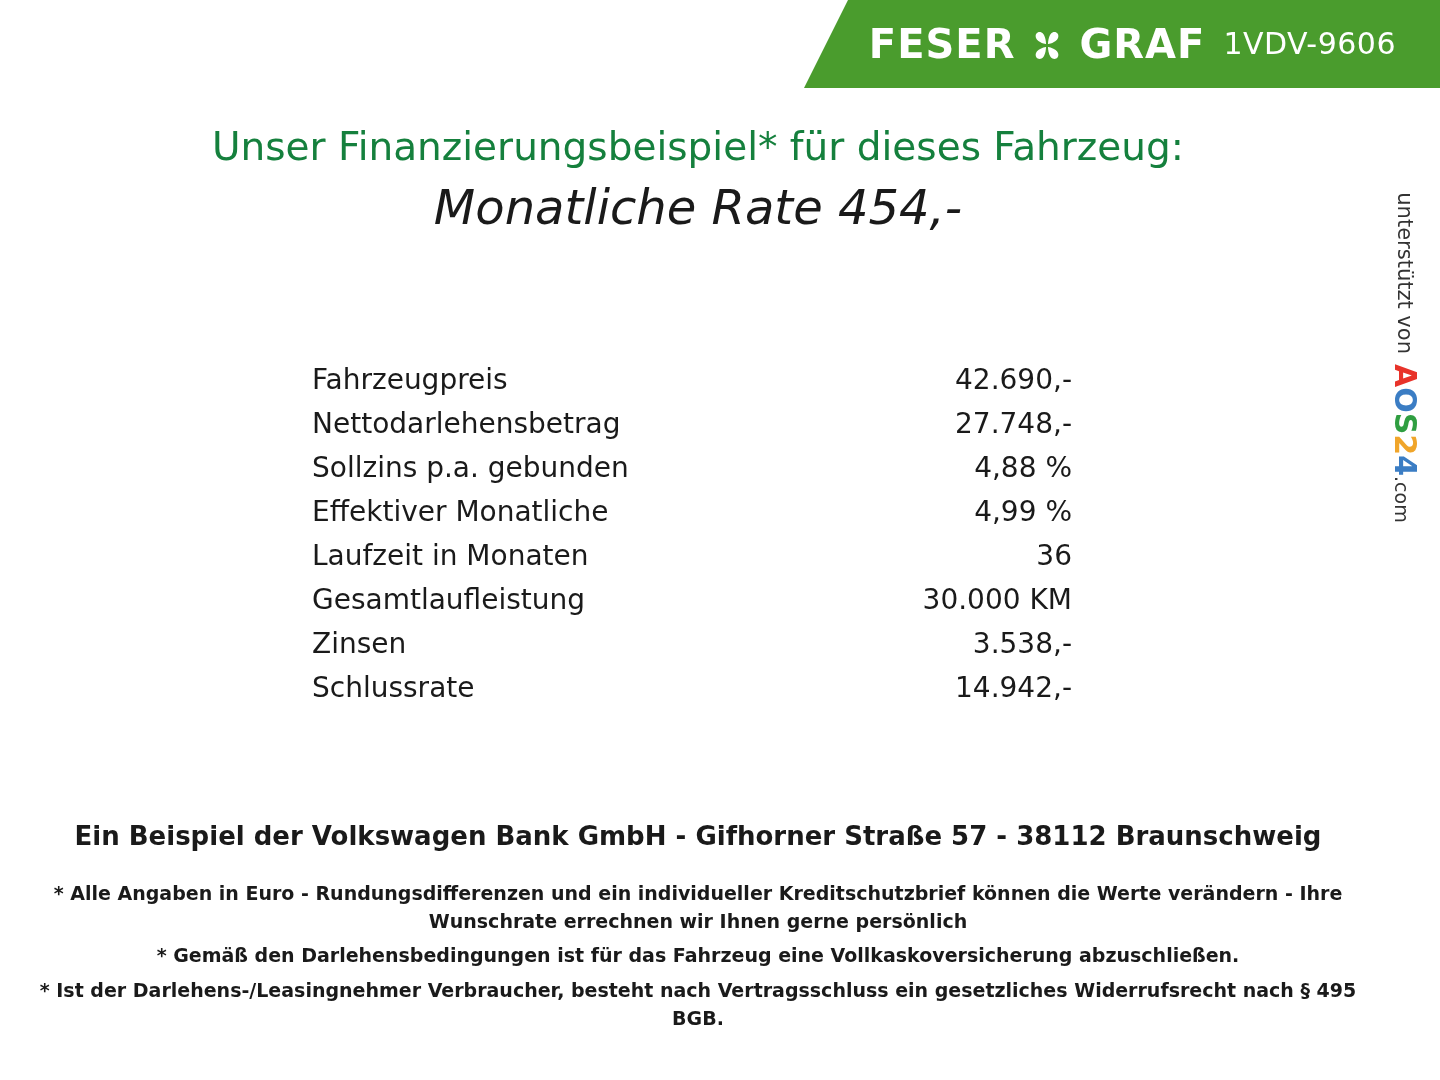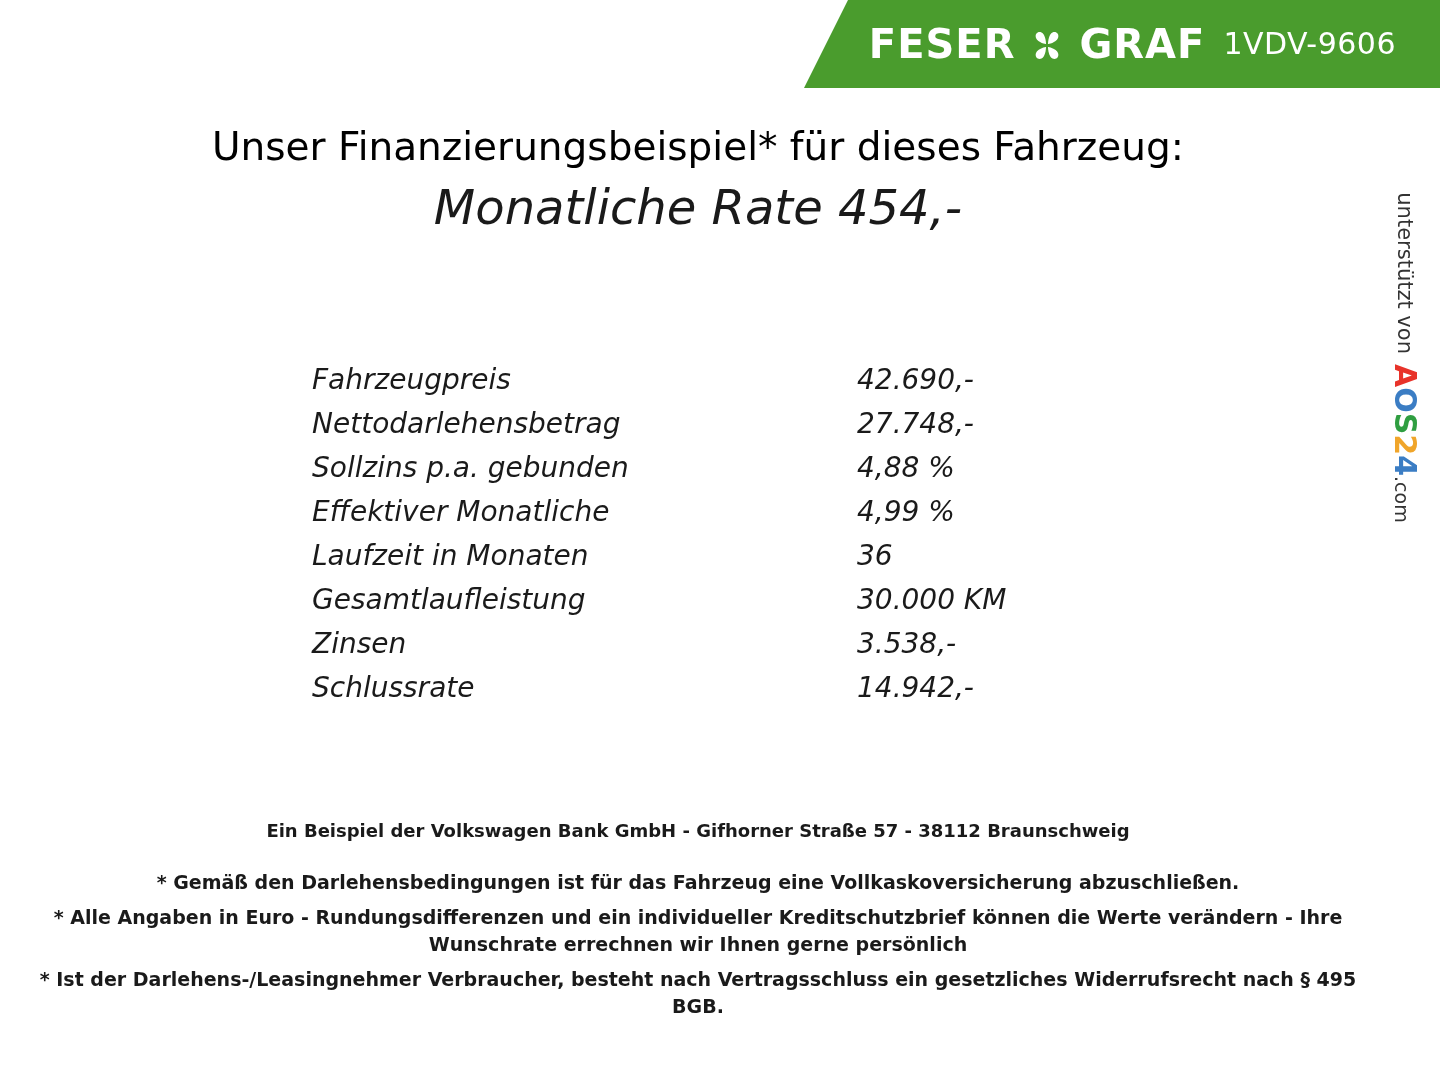--- a/index.html
+++ b/index.html
@@ -78,21 +78,21 @@
   .title-block {
     position: absolute;
     top: 124px;
     left: 0;
     width: 1396px;
     text-align: center;
   }
   .title-main {
     font-size: 39px;
     font-weight: normal;
-    color: #000000;
+    color: #15803d;
     line-height: 1.2;
     margin: 0;
   }
   .title-rate {
     font-size: 48px;
     font-weight: normal;
     color: #1a1a1a;
     line-height: 1.25;
     margin: 6px 0 0 0;
     font-style: italic;
@@ -106,39 +106,39 @@
     width: 760px;
     border-collapse: collapse;
   }
   .finance-table td {
     font-size: 28px;
     color: #1a1a1a;
     padding: 2px 0 7px 0;
     vertical-align: top;
     line-height: 1.25;
     white-space: nowrap;
-    font-style: italic;
   }
   .finance-table td.label {
     width: 545px;
   }
   .finance-table td.value {
     width: 215px;
+    text-align: right;
   }
 
   
   .footer {
     position: absolute;
     left: 0;
     top: 818px;
     width: 1396px;
     text-align: center;
   }
   .footer-bank {
-    font-size: 18px;
+    font-size: 26px;
     font-weight: bold;
     color: #1a1a1a;
     line-height: 1.4;
     margin: 0;
   }
   .footer-notes {
     margin-top: 26px;
   }
   .footer-note {
     font-size: 19px;
@@ -255,22 +255,22 @@
     <tr>
       <td class="label">Schlussrate</td>
       <td class="value">14.942,-</td>
     </tr>
   </tbody>
 </table>
 
 <div class="footer">
   <p class="footer-bank">Ein Beispiel der Volkswagen Bank GmbH - Gifhorner Straße 57 - 38112 Braunschweig</p>
   <div class="footer-notes">
+    <p class="footer-note">* Alle Angaben in Euro - Rundungsdifferenzen und ein individueller Kreditschutzbrief können die Werte verändern - Ihre Wunschrate errechnen wir Ihnen gerne persönlich</p>
     <p class="footer-note">* Gemäß den Darlehensbedingungen ist für das Fahrzeug eine Vollkaskoversicherung abzuschließen.</p>
-    <p class="footer-note">* Alle Angaben in Euro - Rundungsdifferenzen und ein individueller Kreditschutzbrief können die Werte verändern - Ihre Wunschrate errechnen wir Ihnen gerne persönlich</p>
     <p class="footer-note">* Ist der Darlehens-/Leasingnehmer Verbraucher, besteht nach Vertragsschluss ein gesetzliches Widerrufsrecht nach § 495 BGB.</p>
   </div>
 </div>
 
 <div class="side-strip">
   <div class="side-rotate">
     <span class="side-text">unterstützt von</span>
     <span class="aos-logo">
       <span class="aos-a">A</span>
       <span class="aos-o">O</span>

